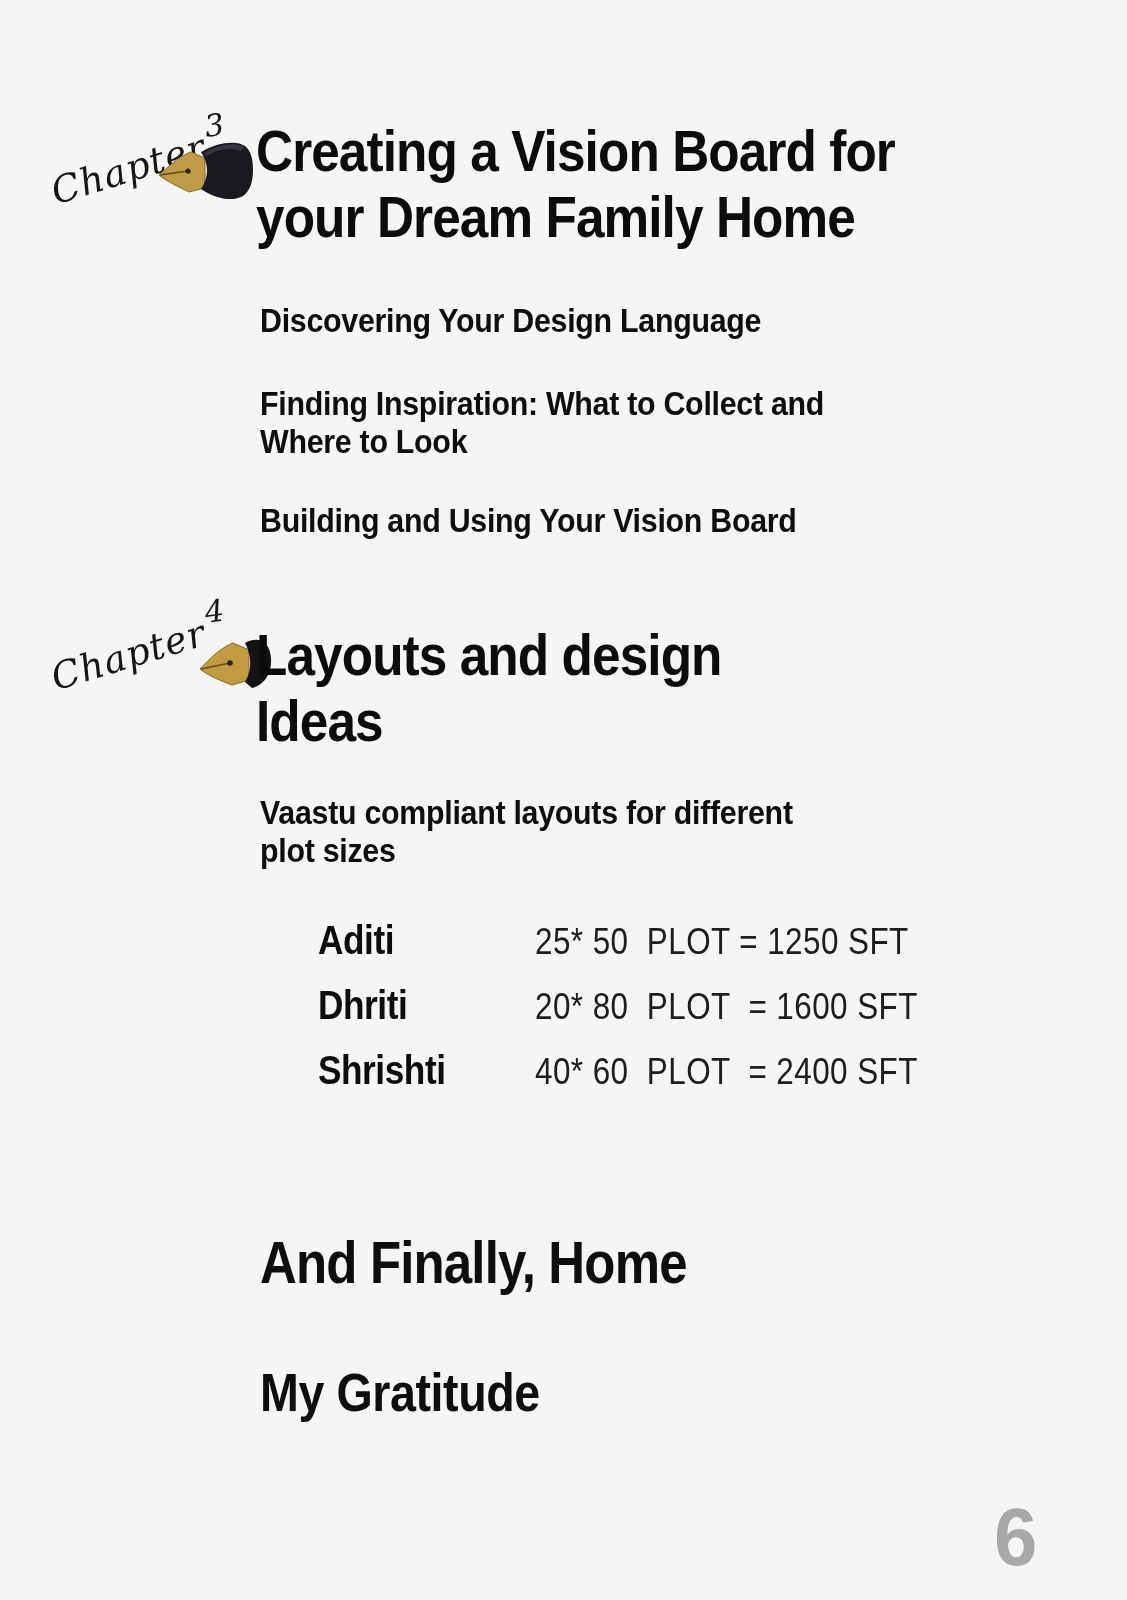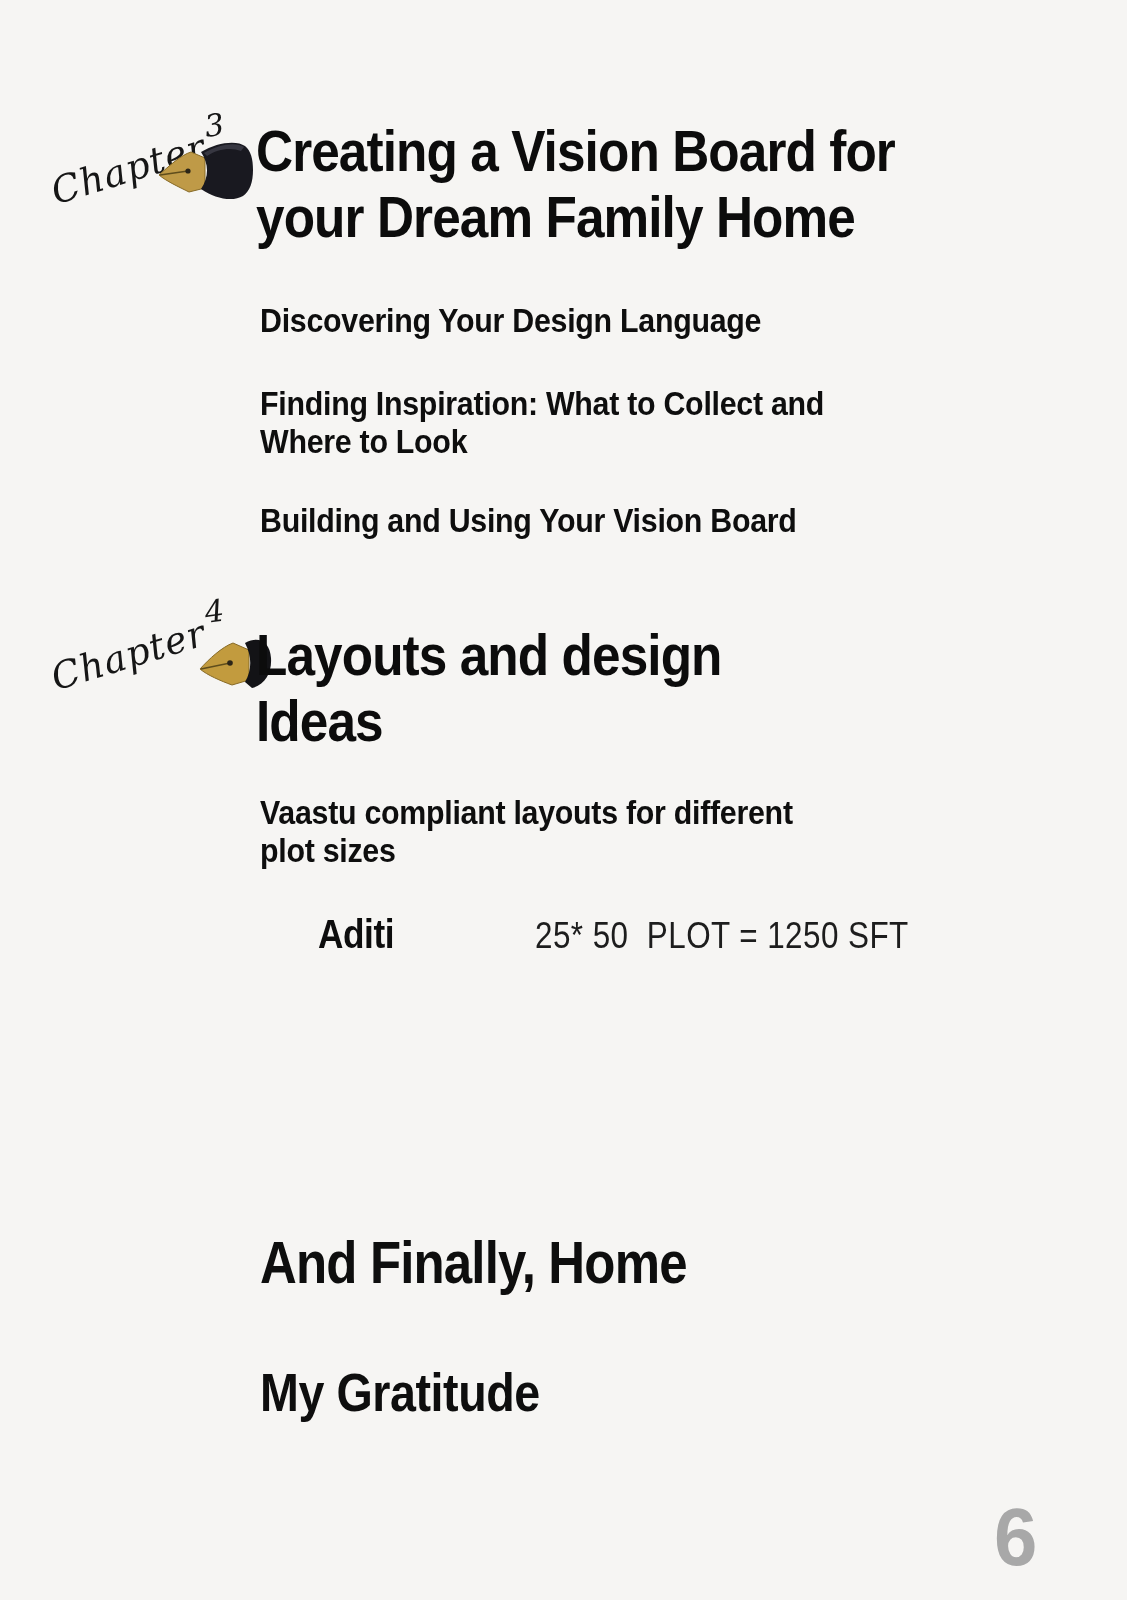--- a/index.html
+++ b/index.html
@@ -70,21 +70,21 @@
     transform-origin: left top;
   }
   
   .plot-table {
     position: absolute;
     left: 318px;
     top: 908px;
   }
   .plot-row {
     height: 65px;
-    line-height: 52px;
+    line-height: 65px;
     white-space: nowrap;
   }
   .plot-name {
     display: inline-block;
     width: 217px;
     font-size: 40px;
     font-weight: 700;
     letter-spacing: -0.5px;
     color: #0d0d0d;
     transform: scaleX(0.88);
@@ -177,20 +177,26 @@
   <h1 class="chapter-title" style="left:256px; top:622px; margin:0; width:700px;">Layouts and design
 Ideas</h1>
 
   <div class="sub-item" style="top:794px;">Vaastu compliant layouts for different
 plot sizes</div>
 
   <div class="plot-table">
     <div class="plot-row">
       <span class="plot-name">Aditi</span><span class="plot-spec">25* 50  PLOT = 1250 SFT</span>
     </div>
+    <div class="plot-row">
+      <span class="plot-name">Dhriti</span><span class="plot-spec">20* 80  PLOT  = 1600 SFT</span>
+    </div>
+    <div class="plot-row">
+      <span class="plot-name">Shrishti</span><span class="plot-spec">40* 60  PLOT  = 2400 SFT</span>
+    </div>
   </div>
 
   <div class="closing-1">And Finally, Home</div>
   <div class="closing-2">My Gratitude</div>
 
   <div class="page-number">6</div>
 
 </div>
 
 </body></html>

